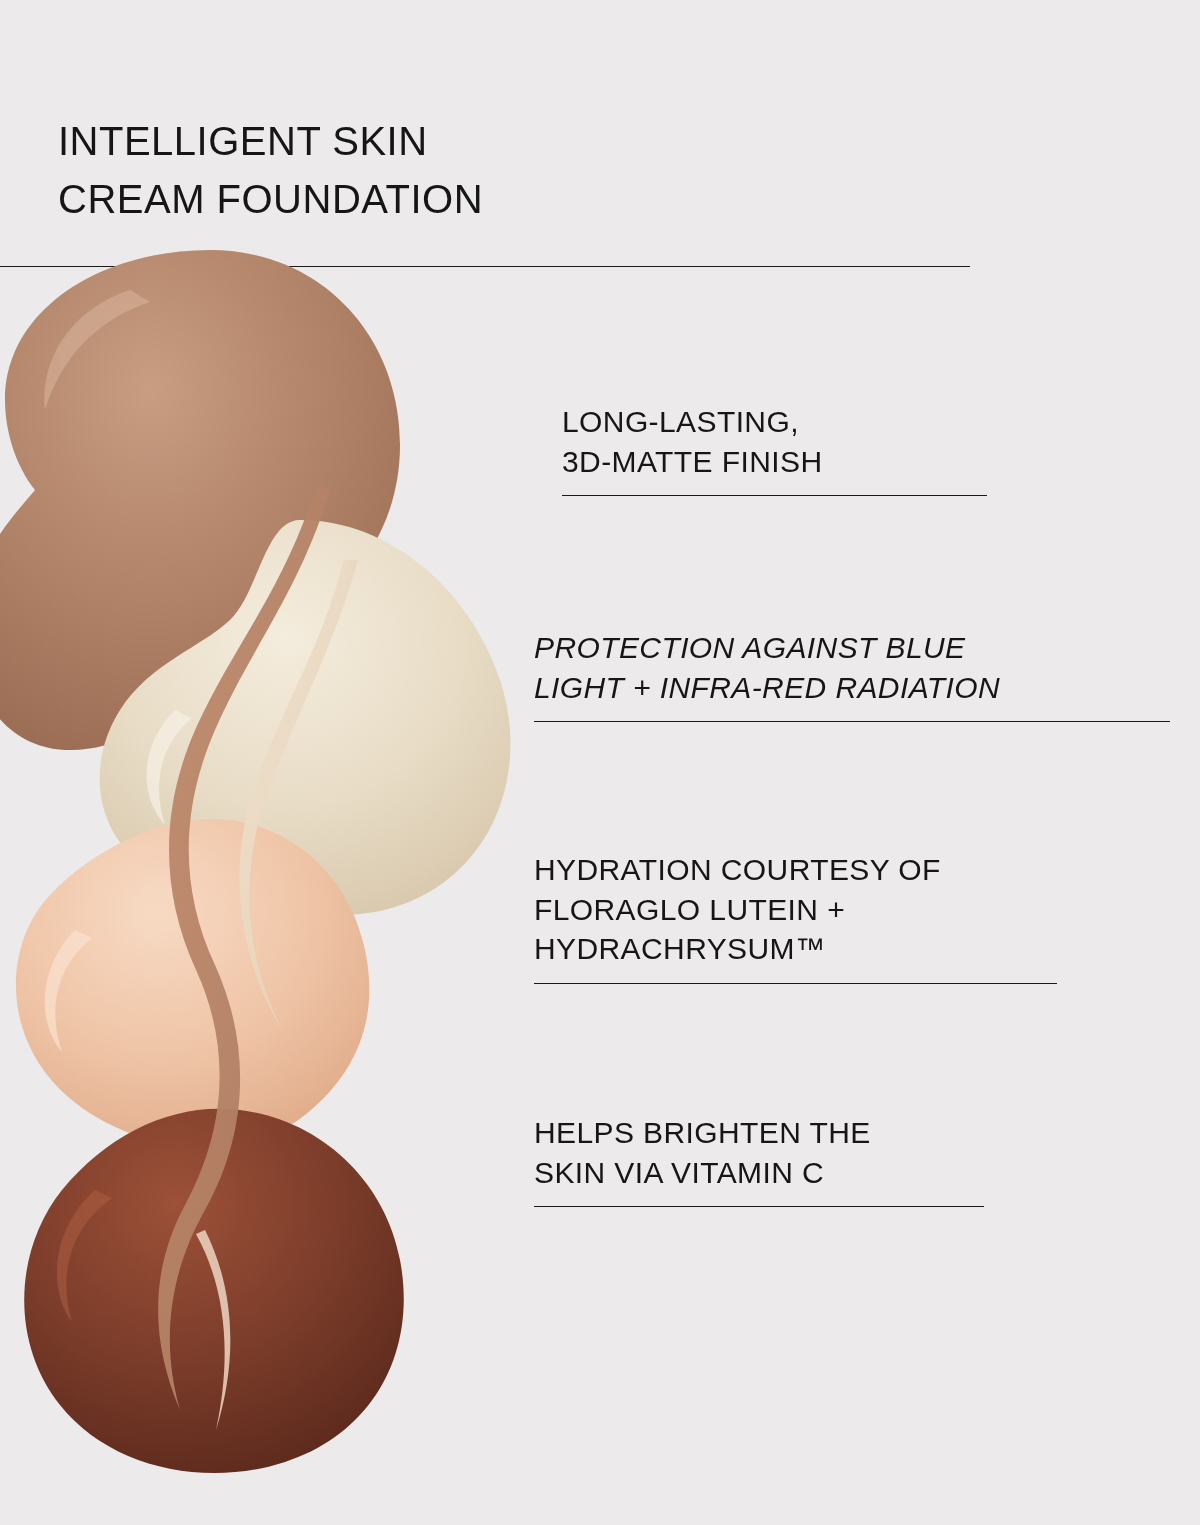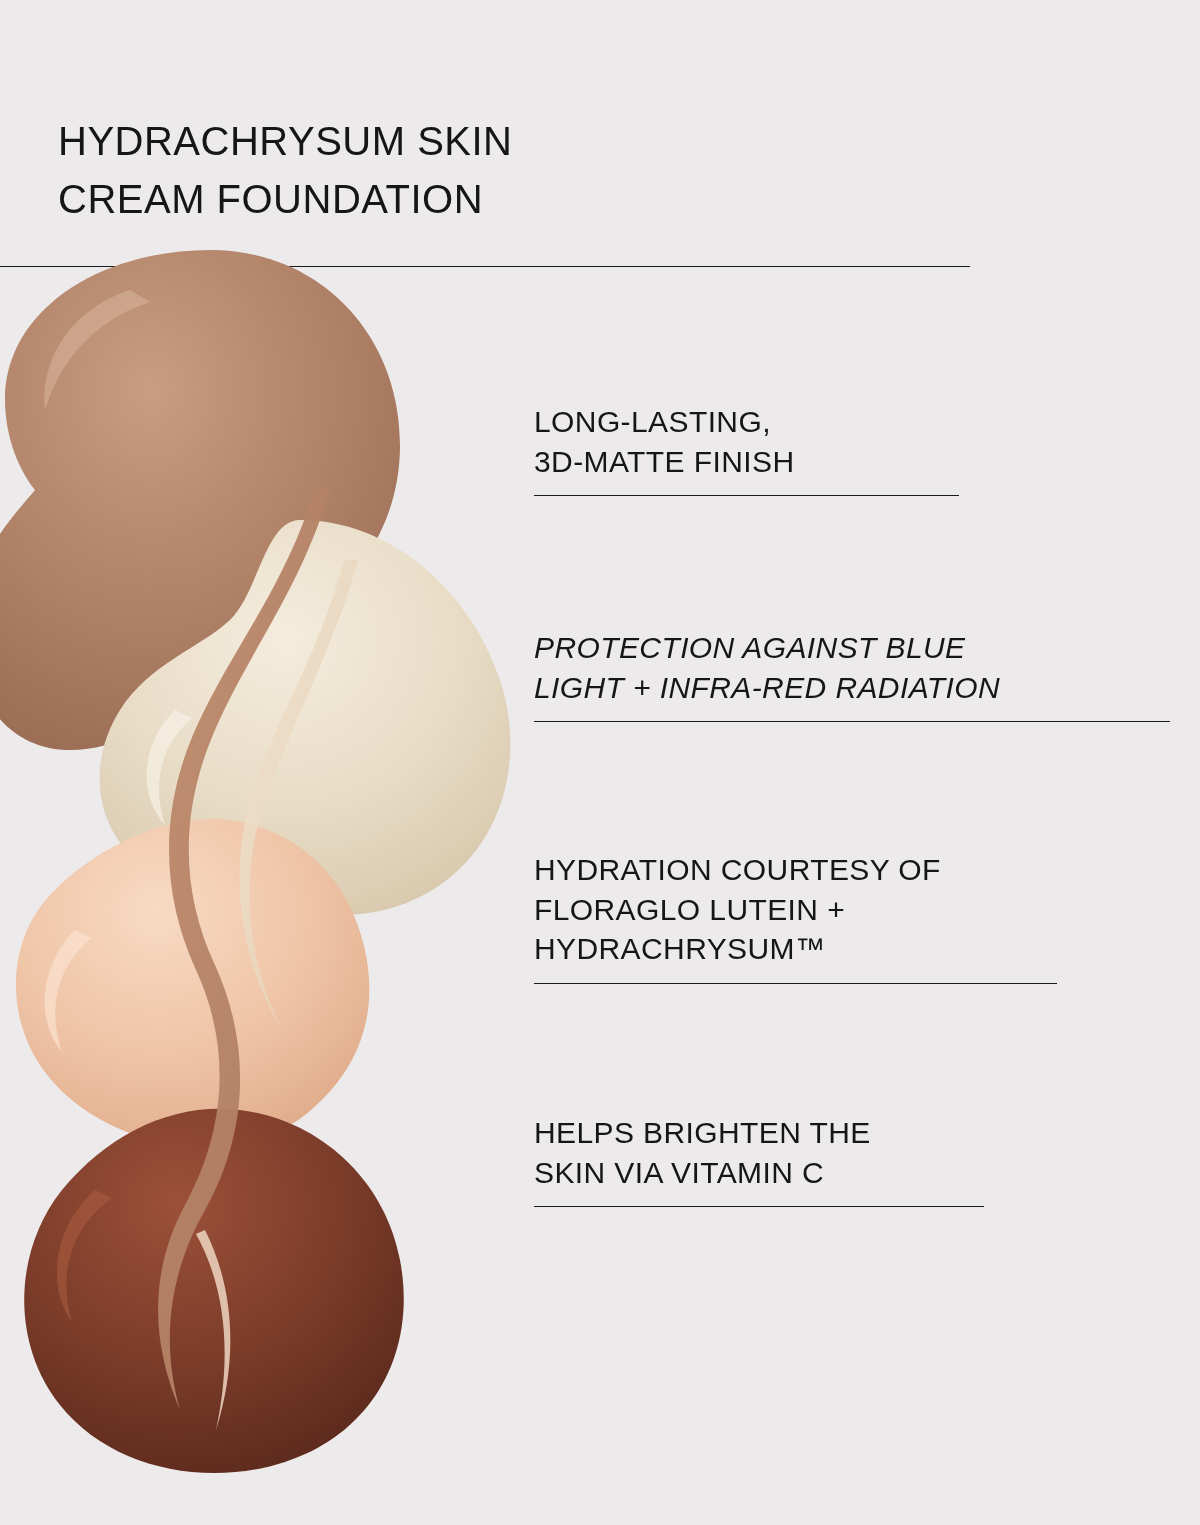--- a/index.html
+++ b/index.html
@@ -54,21 +54,21 @@
     letter-spacing: 0.4px;
     white-space: pre-line;
     color: #161616;
   }
   .feature .feature-rule {
     height: 1px;
     background: #1a1a1a;
     margin-top: 14px;
   }
 
-  #feature-0 { left: 534px; top: 402px; width: 425px; }
+  #feature-0 { left: 562px; top: 402px; width: 425px; }
   #feature-0 .feature-rule { width: 425px; }
 
   #feature-1 { left: 534px; top: 628px; width: 636px; font-style: italic; }
   #feature-1 .feature-rule { width: 636px; }
 
   #feature-2 { left: 534px; top: 850px; width: 523px; }
   #feature-2 .feature-rule { width: 523px; }
 
   #feature-3 { left: 534px; top: 1113px; width: 450px; }
   #feature-3 .feature-rule { width: 450px; }
@@ -81,21 +81,21 @@
     width: 560px;
     height: 1260px;
   }
   .artwork svg { display: block; }
 </style>
 </head>
 <body>
 
 <div class="page">
 
-  <div class="title">HYDRACHRYSUM SKIN
+  <div class="title">INTELLIGENT SKIN
 CREAM FOUNDATION</div>
   <div class="title-rule"></div>
 
   <div class="artwork">
     <svg width="560" height="1260" viewBox="0 0 560 1260" xmlns="http://www.w3.org/2000/svg">
       <defs>
         <radialGradient id="gTan" cx="42%" cy="28%" r="78%">
           <stop offset="0%" stop-color="#c89d82"></stop>
           <stop offset="55%" stop-color="#b08268"></stop>
           <stop offset="100%" stop-color="#9a6c53"></stop>

